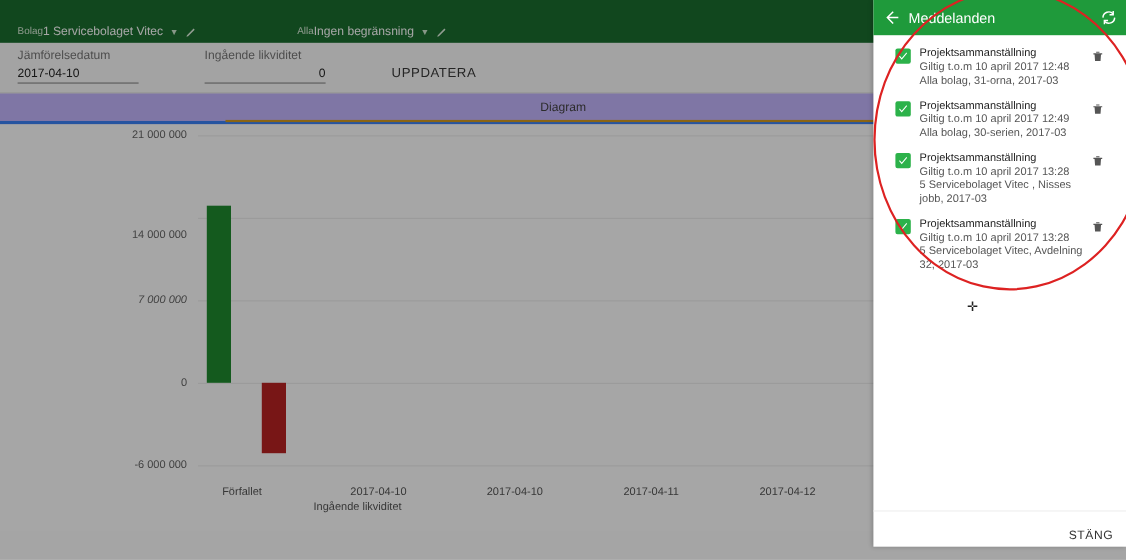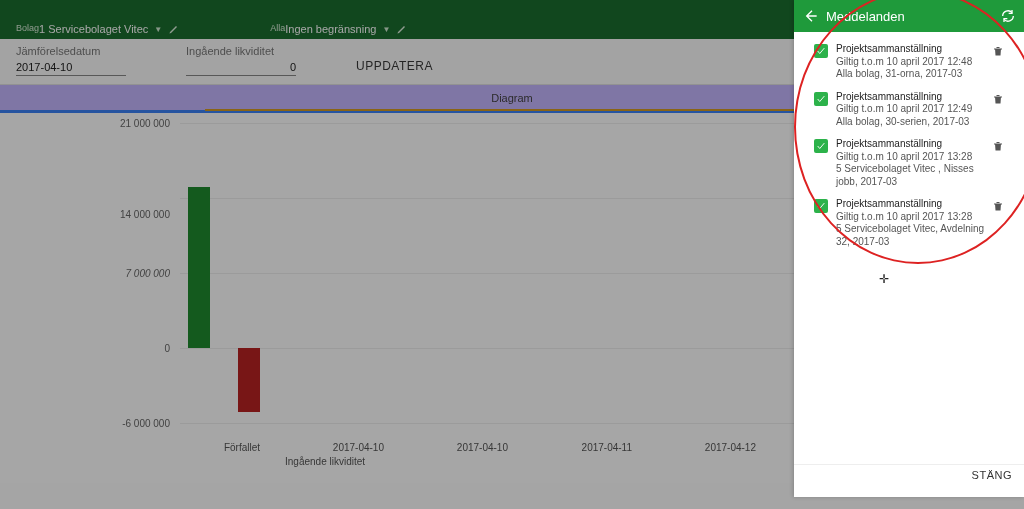--- a/index.html
+++ b/index.html
@@ -58,21 +58,21 @@
   .ylab { position: absolute; left: 0; width: 70px; text-align: right; font-size: 10px;
     color: #666; transform: translateY(-50%); }
 
   .bars { position: absolute; left: 80px; right: 0; top: 0; bottom: 0; }
   .bar { position: absolute; width: 22px; }
   .bar.pos { background: #1f8a2f; }
   .bar.neg { background: #b82222; }
 
   .xlabels { position: absolute; left: 180px; right: 20px; bottom: 30px; display: flex;
     justify-content: space-between; font-size: 10px; color: #555; }
-  .xlab { width: 80px; text-align: right; }
+  .xlab { width: 80px; text-align: center; }
   .xsub { position: absolute; left: 285px; bottom: 16px; font-size: 10px; color: #555; }
 
   
   .sidepanel {
     position: absolute; right: 0; top: 0; bottom: 12px; width: 230px; background: #fff;
     z-index: 10; display: flex; flex-direction: column; box-shadow: -1px 0 4px rgba(0,0,0,.2);
   }
   .sp-header {
     height: 32px; background: #1f9a3b; display: flex; align-items: center; color: #fff;
     padding: 0 8px; font-size: 13px;
@@ -85,21 +85,21 @@
   .cb {
     width: 14px; height: 14px; background: #2cb24a; border-radius: 2px; margin-right: 8px;
     display: flex; align-items: center; justify-content: center; flex: 0 0 14px; margin-top: 1px;
   }
   .cb svg { width: 10px; height: 10px; fill: none; stroke: #fff; stroke-width: 2.2; }
   .mtext { flex: 1; line-height: 1.25; color: #555; }
   .mtext .t { color: #222; font-weight: 500; }
   .trash { width: 12px; height: 12px; margin-left: 4px; flex: 0 0 12px; margin-top: 2px; }
   .trash svg { width: 12px; height: 12px; fill: #555; }
   .sp-footer {
-    height: 30px; display: flex; align-items: flex-end; justify-content: flex-end;
+    height: 30px; display: flex; align-items: flex-start; justify-content: flex-end;
     padding: 16px 12px; font-size: 11px; color: #333; letter-spacing: .5px;
     border-top: 1px solid #eee;
   }
 
   
   .highlight {
     position: absolute; z-index: 20; pointer-events: none;
     border: 2px solid #d22; border-radius: 50%;
   }
   .cursor {

